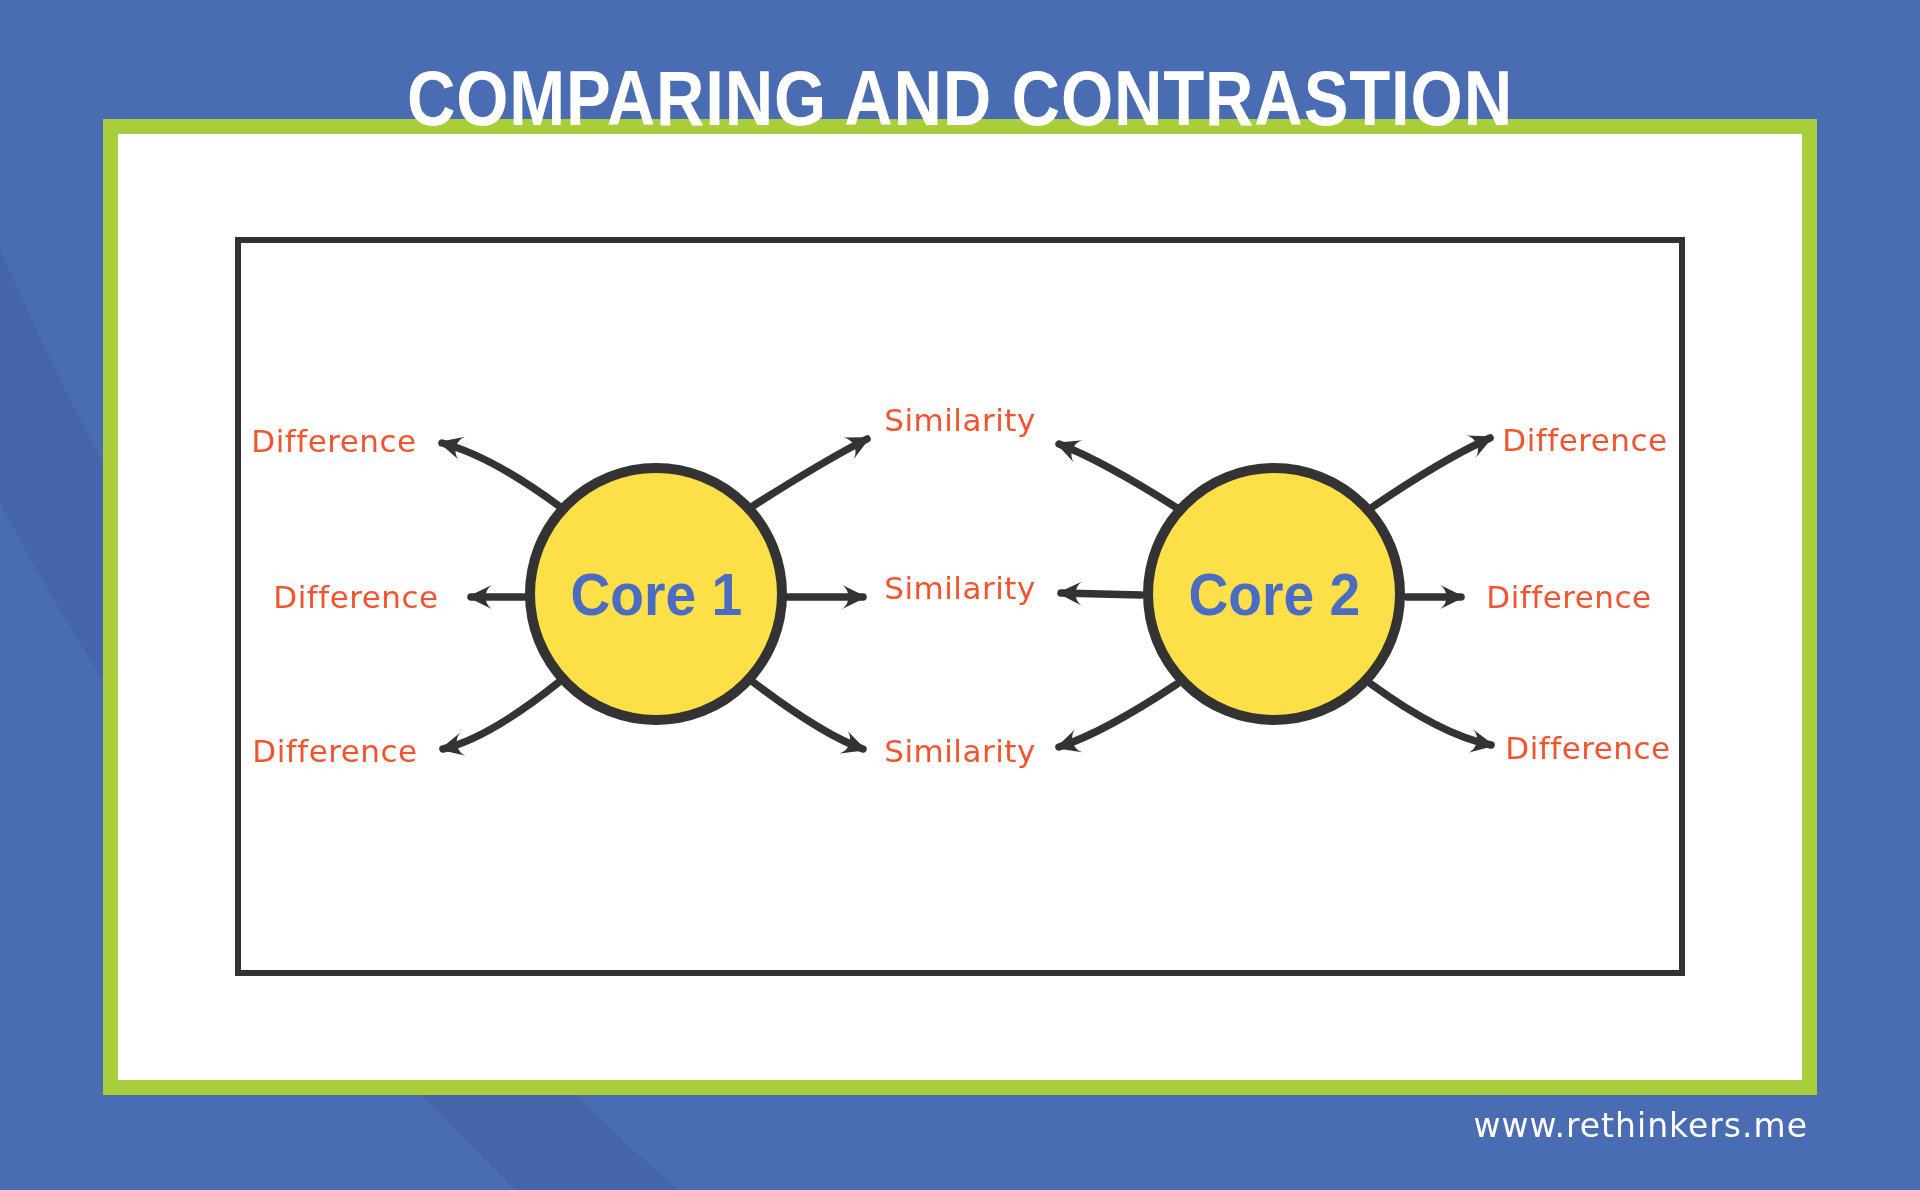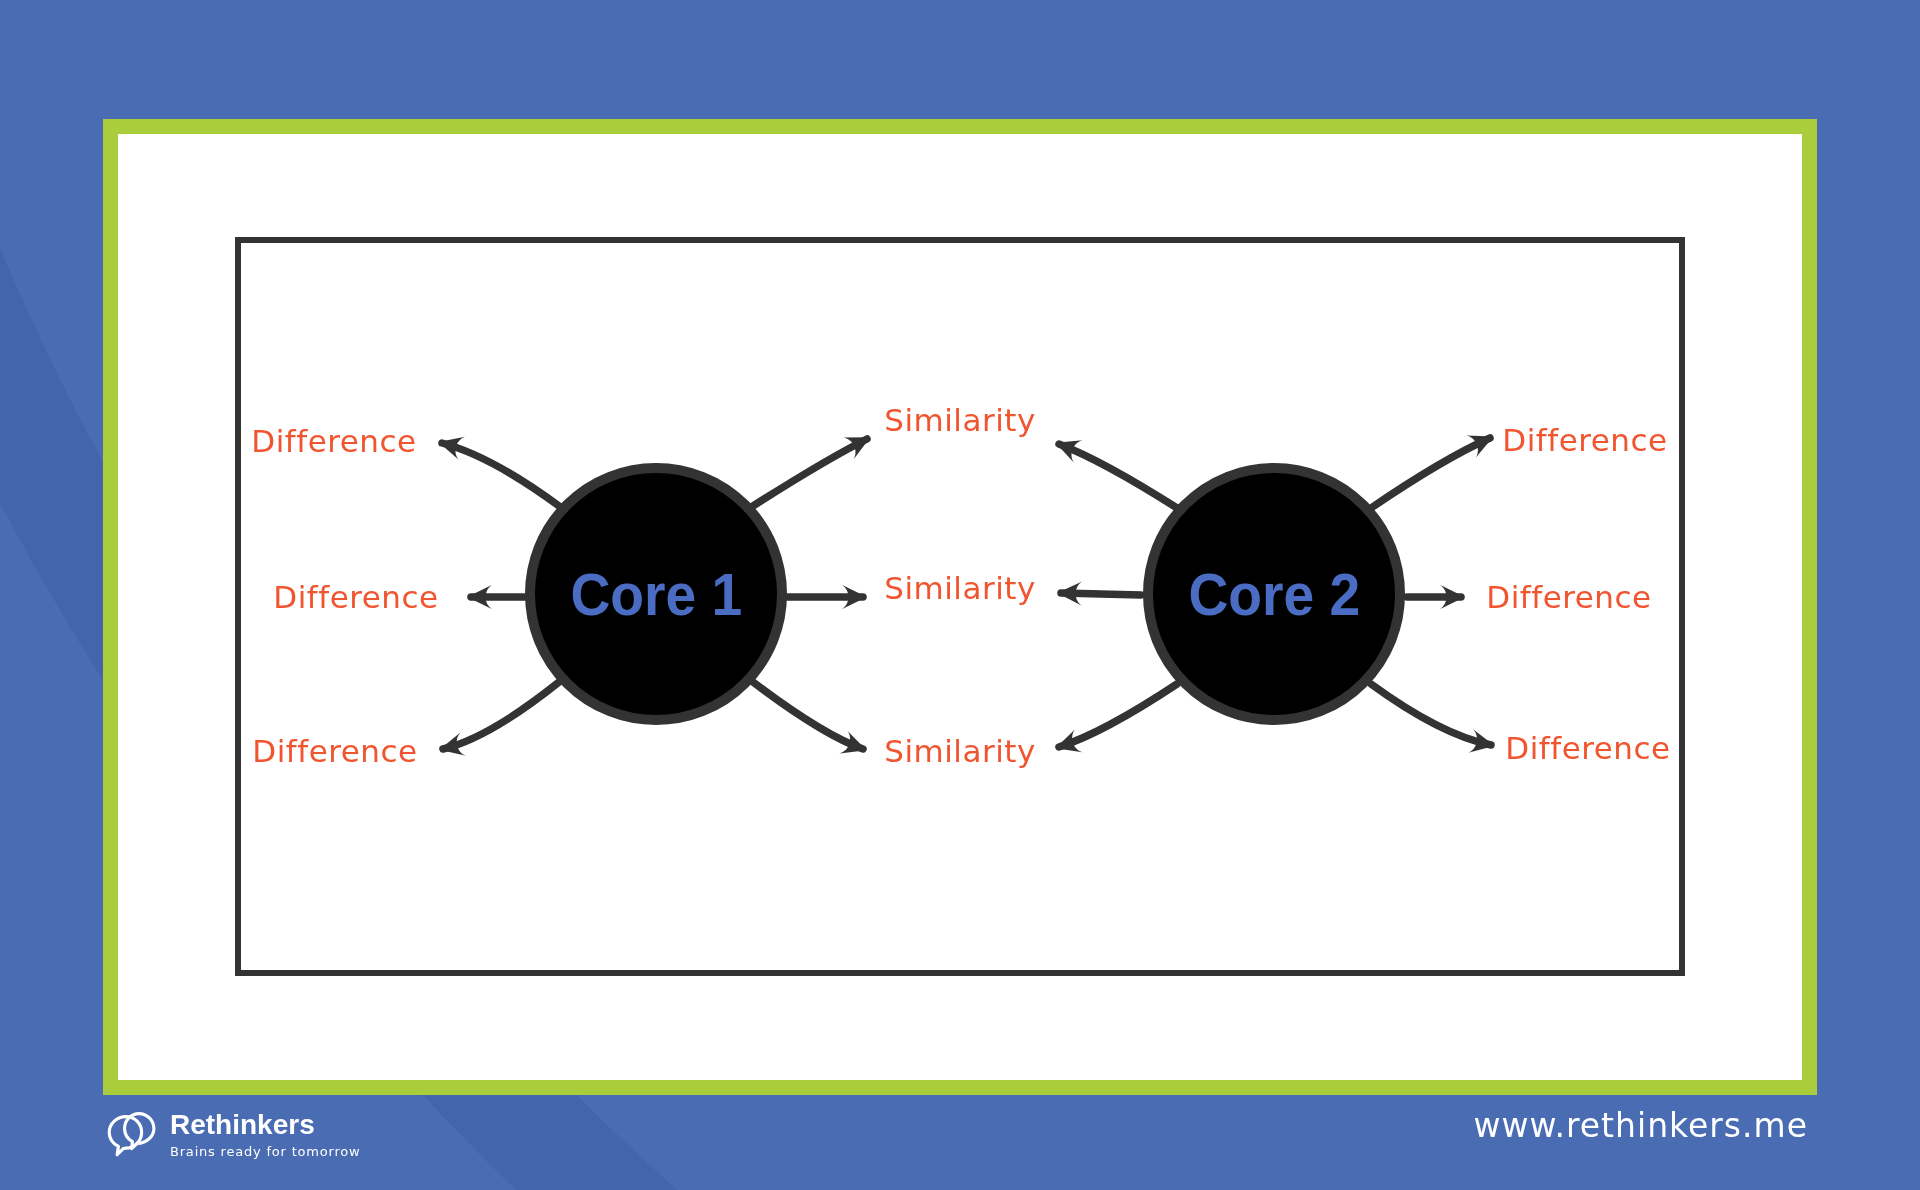--- a/index.html
+++ b/index.html
@@ -14,21 +14,21 @@
   .bg-swoosh{position:absolute;left:0;top:0;z-index:0;}
   .page-title{position:absolute;left:0;top:6px;width:1920px;text-align:center;z-index:2;
     color:var(--text-white);font-size:78px;font-weight:700;line-height:1.05;letter-spacing:1px;}
   .page-title .squeeze{display:inline-block;transform:scaleX(0.86);transform-origin:center;white-space:nowrap;}
   .card{position:absolute;left:103px;top:119px;width:1714px;height:976px;box-sizing:border-box;
     background:var(--card-white);border:15px solid var(--frame-green);z-index:1;}
   .diagram-frame{position:absolute;left:117px;top:103px;width:1450px;height:739px;box-sizing:border-box;
     border:6px solid var(--stroke-dark);}
   .arrows{position:absolute;left:-6px;top:-6px;color:var(--stroke-dark);}
   .core-circle{position:absolute;width:262px;height:262px;box-sizing:border-box;border-radius:50%;
-    border:10px solid var(--stroke-dark);background:#000000;display:flex;align-items:center;justify-content:center;z-index:2;}
+    border:10px solid var(--stroke-dark);background:#fde047;display:flex;align-items:center;justify-content:center;z-index:2;}
   .core-circle.c1{left:284px;top:220px;}
   .core-circle.c2{left:902px;top:220px;}
   .core-label{color:var(--core-blue);font-weight:700;font-size:60px;transform:scaleX(0.92);white-space:nowrap;}
   .hand{font-family:"DejaVu Sans",sans-serif;}
   .node-label{position:absolute;transform:translate(-50%,-50%);white-space:nowrap;
     color:var(--accent-orange);font-size:31px;letter-spacing:0.5px;}
   .footer-brand{position:absolute;left:104px;top:1106px;display:flex;align-items:flex-start;z-index:2;}
   .brand-icon{margin-right:10px;}
   .brand-text{display:flex;flex-direction:column;}
   .brand-name{color:var(--text-white);font-weight:700;font-size:28px;line-height:1.1;margin-top:4px;}
@@ -38,20 +38,21 @@
 </style>
 </head>
 <body>
 
 <div class="page">
 
   <svg class="bg-swoosh" width="1920" height="1190" viewBox="0 0 1920 1190" aria-hidden="true">
     <circle cx="2450" cy="-800" r="2720" fill="none" stroke-width="110" style="stroke:var(--background-band,#4565aa)"></circle>
   </svg>
 
+  <h1 class="page-title"><span class="squeeze">COMPARING AND CONTRASTION</span></h1>
 
   <div class="card">
     <div class="diagram-frame">
 
       <svg class="arrows" width="1450" height="739" viewBox="0 0 1450 739">
         <defs>
           <marker id="arrowhead" viewBox="0 0 12 12" refX="9.5" refY="6" markerWidth="4" markerHeight="4" orient="auto-start-reverse" markerUnits="strokeWidth">
             <path d="M1.2,1.2 L11,6 L1.2,10.8 C4.5,8.6 4.5,3.4 1.2,1.2 Z" style="fill:var(--stroke-dark,#333)"></path>
           </marker>
         </defs>
@@ -86,28 +87,16 @@
       <span class="node-label hand" style="left:719px;top:345px;">Similarity</span>
       <span class="node-label hand" style="left:719px;top:508px;">Similarity</span>
 
       <span class="node-label hand" style="left:1344px;top:197px;">Difference</span>
       <span class="node-label hand" style="left:1328px;top:354px;">Difference</span>
       <span class="node-label hand" style="left:1347px;top:505px;">Difference</span>
 
     </div>
   </div>
 
-  <div class="footer-brand">
-    <svg class="brand-icon" width="56" height="52" viewBox="0 0 64 58">
-      <g fill="none" stroke="#ffffff" stroke-width="3.6" stroke-linejoin="round" stroke-linecap="round">
-        <path d="M22 48 L15 55 L16.5 45.5 C10 42 6 36 6 29.5 C6 19 15 11.5 25 11.5 C35 11.5 43 19 43 29.5 C43 39.5 34.5 47.5 24.5 47.5 Z"></path>
-        <path d="M38 42 C48 42 57 34.5 57 25 C57 15.5 49 8 40 8 C31 8 23.5 15.5 23.5 25 C23.5 31.5 27 37 32.5 40 L31.5 48 Z"></path>
-      </g>
-    </svg>
-    <div class="brand-text">
-      <span class="brand-name">Rethinkers</span>
-      <span class="brand-tagline hand">Brains ready for tomorrow</span>
-    </div>
-  </div>
 
   <span class="website-url hand">www.rethinkers.me</span>
 
 </div>
 
 </body></html>

